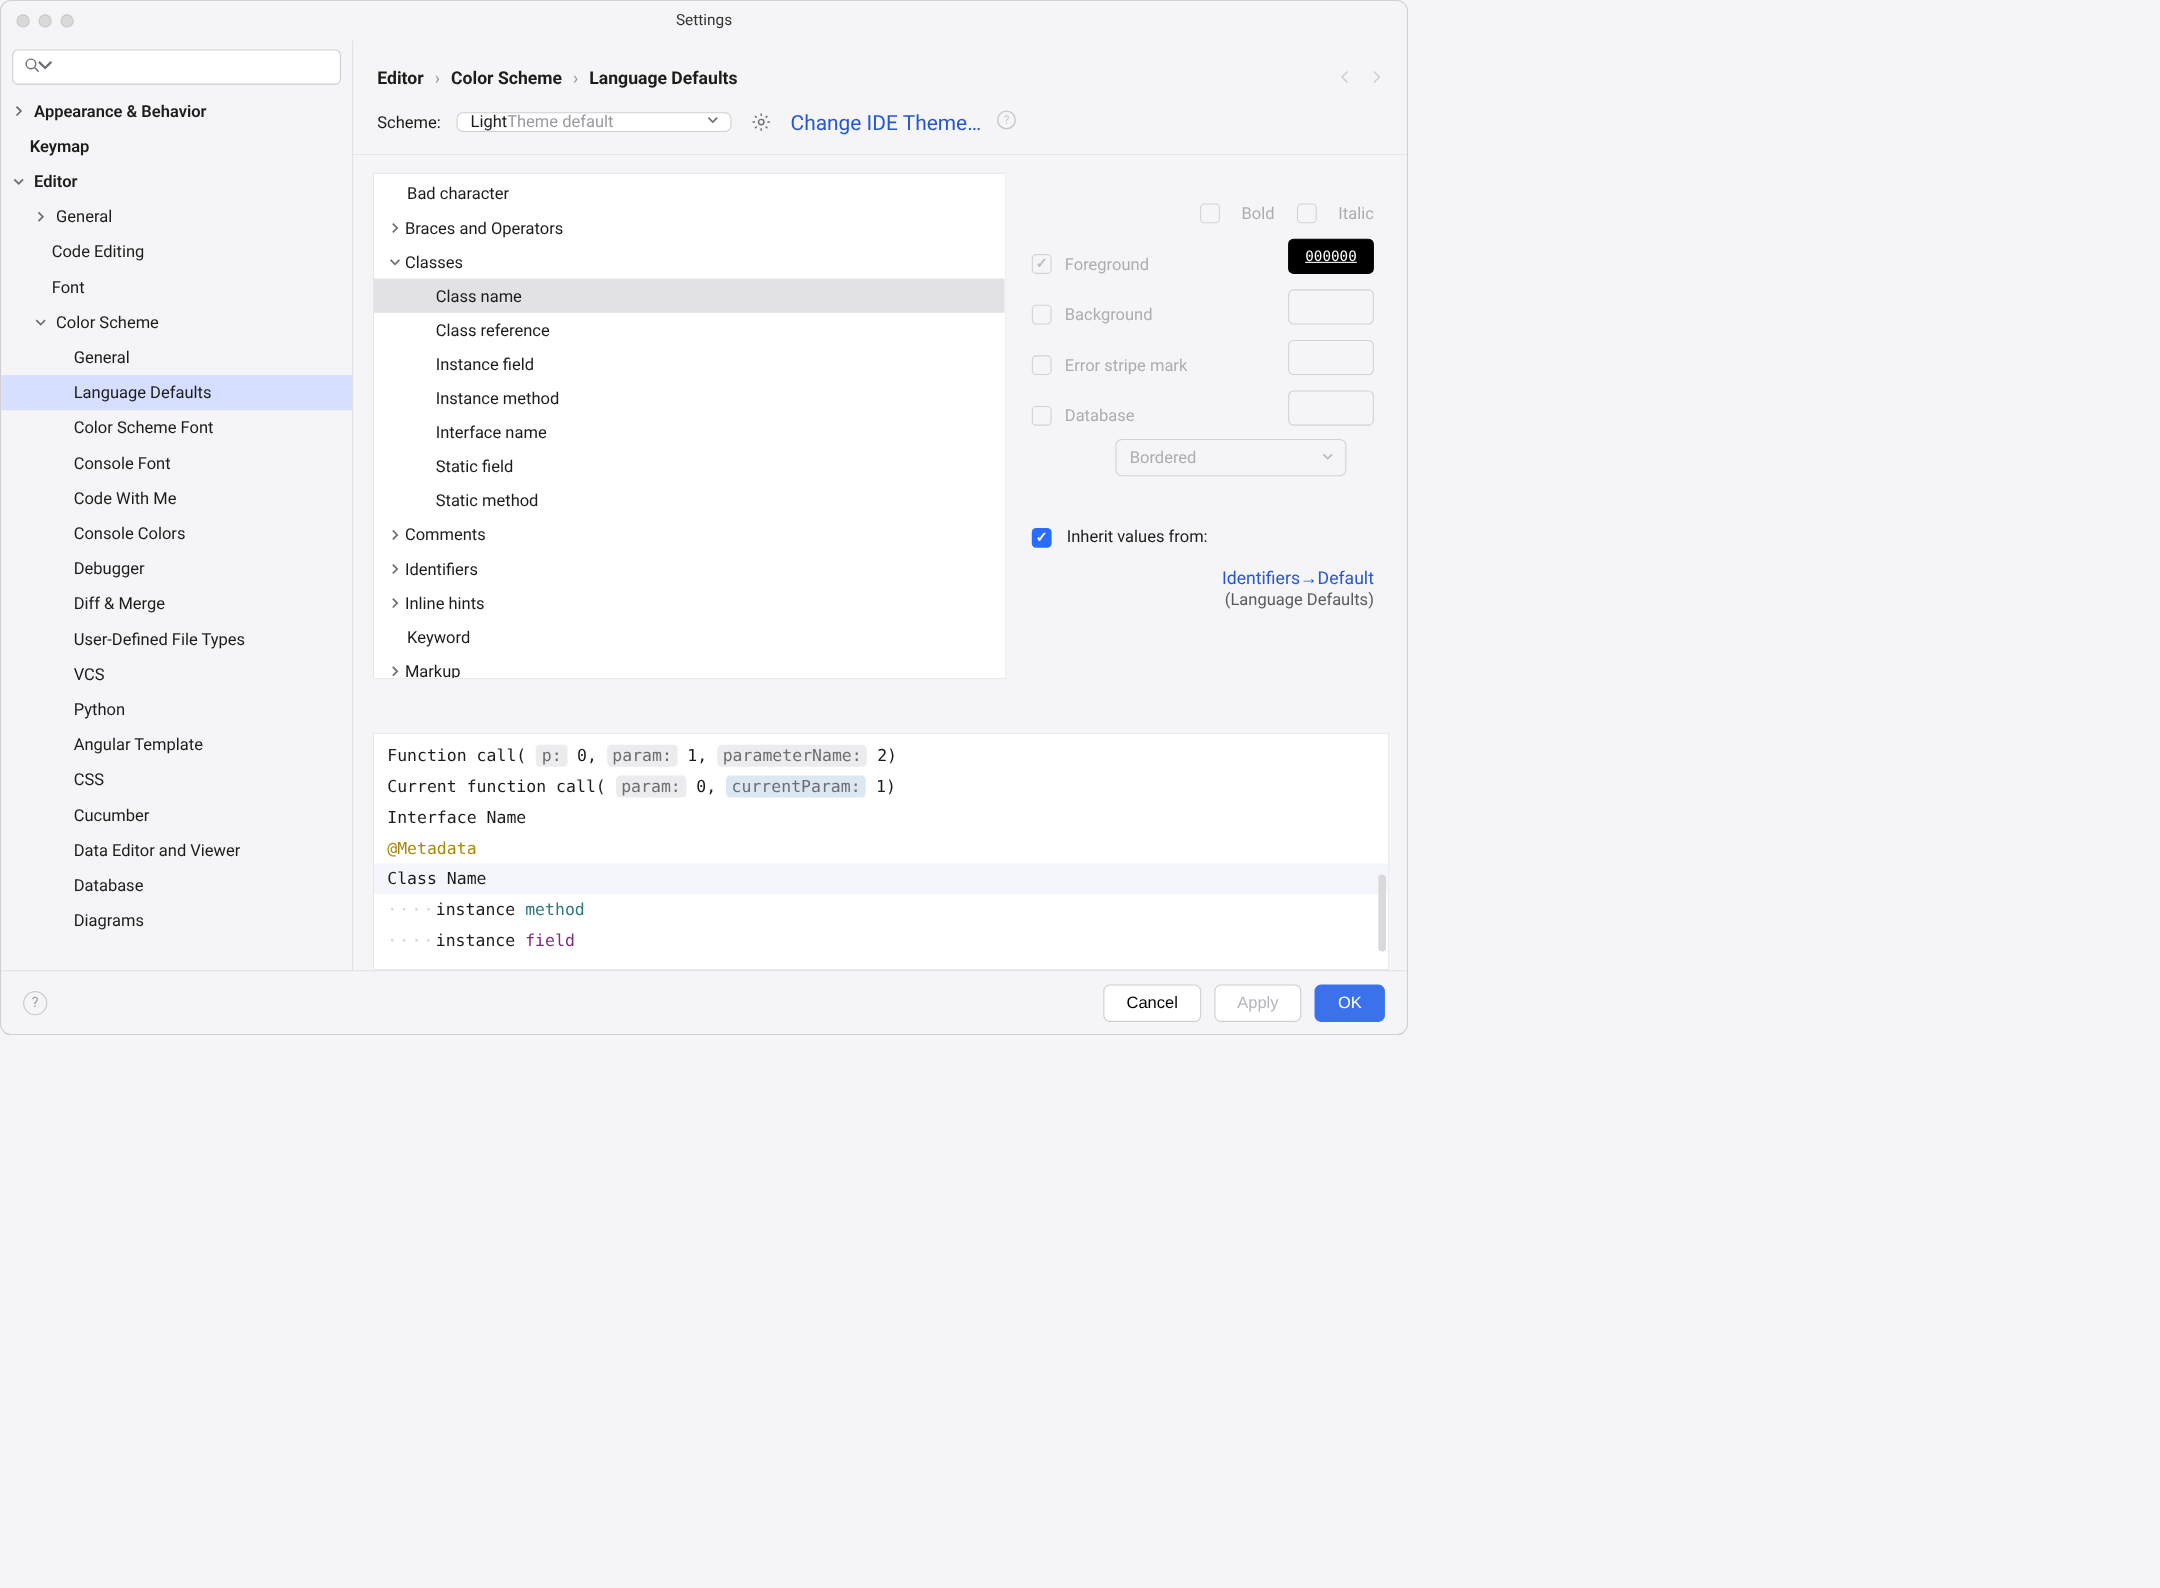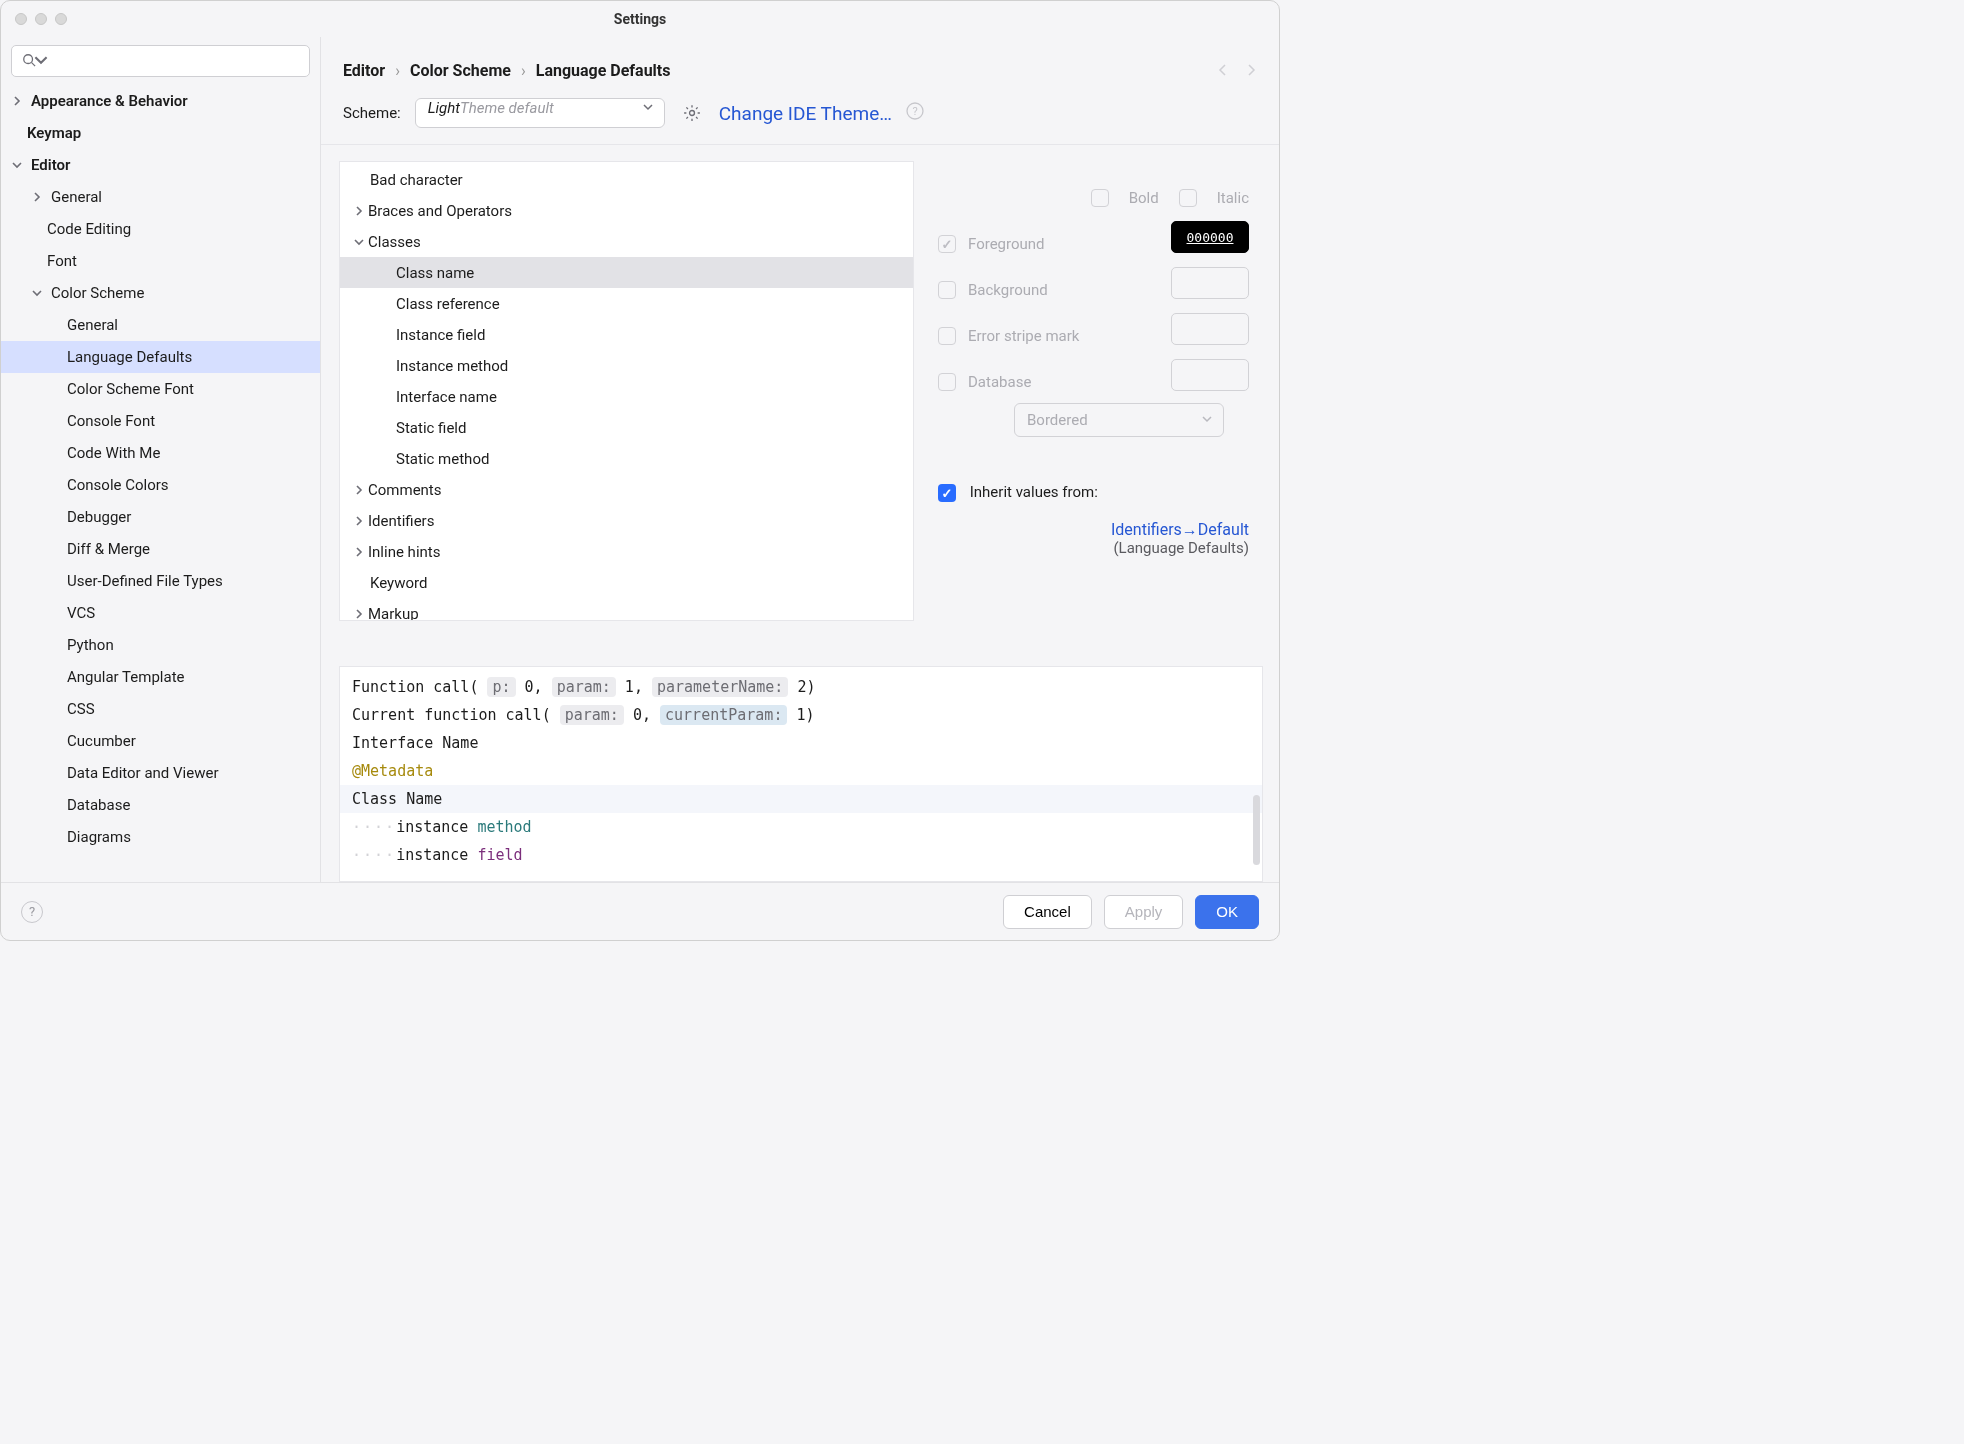--- a/index.html
+++ b/index.html
@@ -16,21 +16,21 @@
     overflow: hidden;
   }
   .titlebar {
     height: 36px;
     display: flex;
     align-items: center;
     position: relative;
   }
   .traffic-lights { display: flex; gap: 8px; padding-left: 14px; }
   .traffic-light { width: 12px; height: 12px; border-radius: 50%; background: #d9d9d9; border:1px solid #c7c7c7; }
-  .title { position:absolute; left:50%; transform:translateX(-50%); font-weight:700; font-size:14px; color:#333; }
+  .title { position:absolute; left:50%; transform:translateX(-50%); font-weight:400; font-size:14px; color:#333; }
   .main-split { display:flex; height: calc(100% - 36px - 58px); }
   .sidebar { width: 320px; border-right: 1px solid #e2e2e5; padding-top: 8px; }
   .search-box {
     margin: 0 10px 8px 10px;
     height: 32px;
     border: 1px solid #cfcfd3;
     border-radius: 5px;
     background: #fff;
     display:flex; align-items:center; padding-left:10px;
   }
@@ -59,22 +59,22 @@
   .breadcrumb .sep { color:#999; font-weight:400; }
   .nav-arrows { margin-left:auto; display:flex; gap:16px; color:#bbb; }
   .scheme-row {
     display:flex; align-items:center; gap:14px;
     padding: 6px 22px 16px 22px;
     border-bottom: 1px solid #e6e6ea;
     font-size:15px;
   }
   .scheme-select {
     border:1px solid #cfcfd3; border-radius:6px; background:#fff;
-    height:30px; padding:0 36px 0 12px; font-size:15px; position:relative;
-    display:flex; align-items:flex-start; min-width: 250px; font-style: italic;
+    height:18px; padding:0 36px 0 12px; font-size:15px; position:relative;
+    display:flex; align-items:flex-end; min-width: 250px;
   }
   .scheme-select .dim { color:#9a9aa0; }
   .scheme-select .chev-down { position:absolute; right:10px; }
   .gear-btn { width:26px; height:26px; display:flex; align-items:center; justify-content:center; }
   .link { color:#2657d3; font-size:19px; }
   .help-circle { color:#bbb; }
   .settings-body { display:flex; flex:1; min-height:0; }
   .token-tree {
     width: 575px;
     margin: 16px 0 0 18px;

